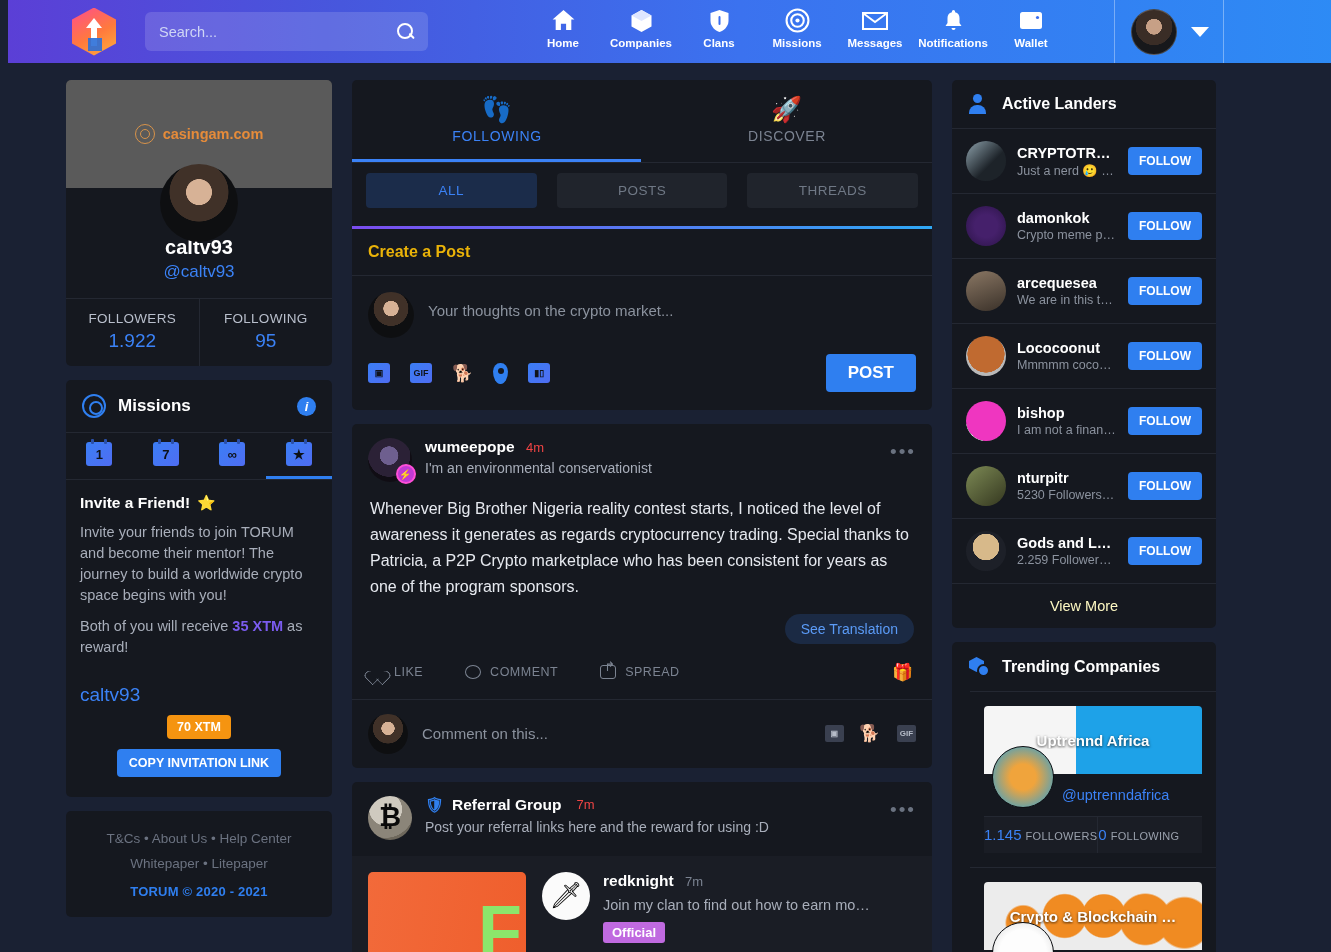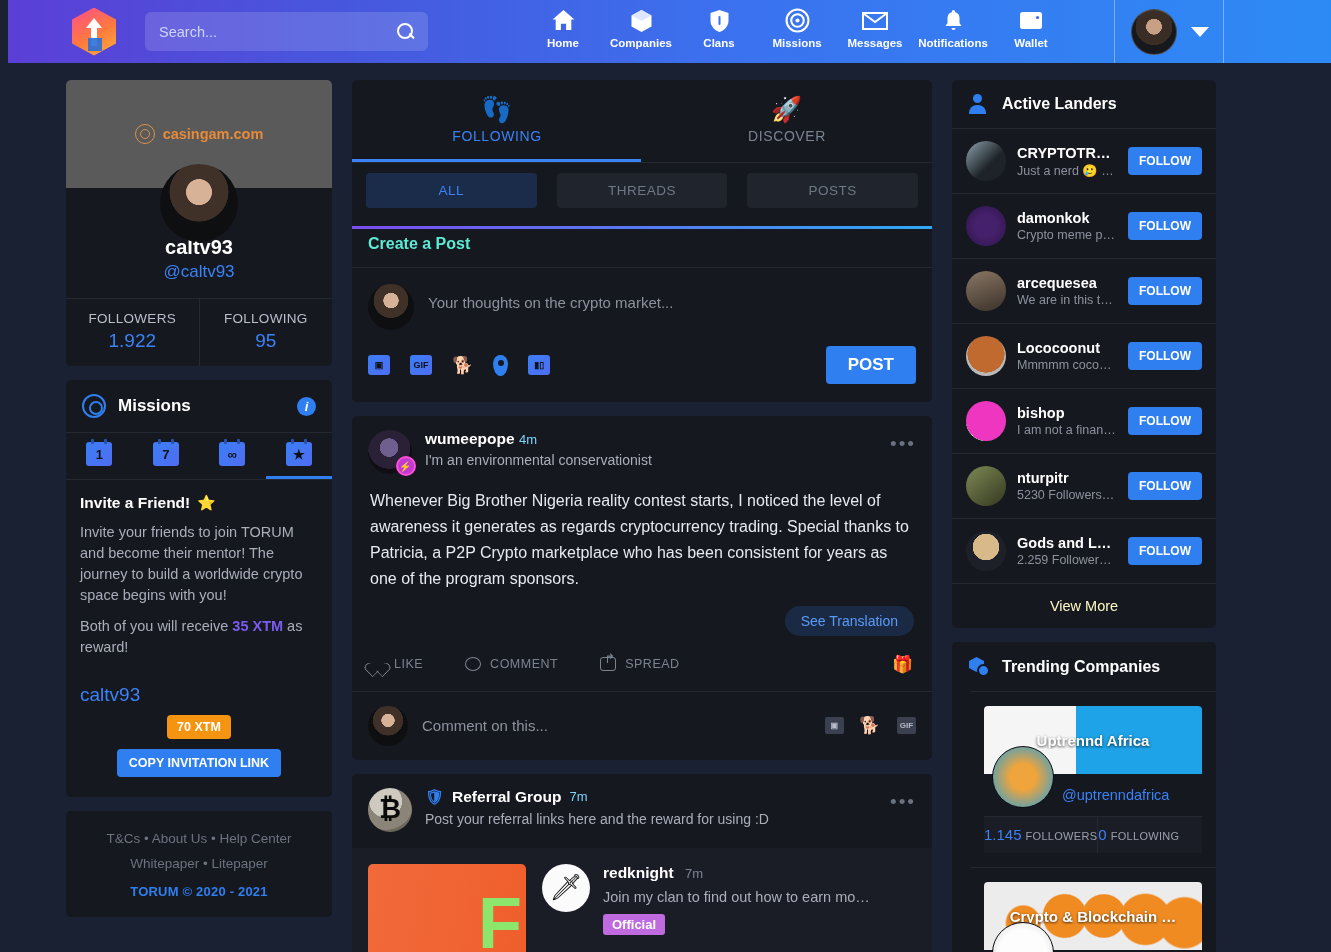--- a/index.html
+++ b/index.html
@@ -158,21 +158,21 @@
   .ftab-underline { position: absolute; left: 0; bottom: 0; width: 289px; height: 3px; background: #3b82f6; }
   .ftabs-border { height: 1px; background: #242832; }
   .subtabs { background: #15181f; display: flex; gap: 20px; padding: 10px 14px 18px; }
   .subtab { flex: 1; text-align: center; padding: 10px 0; border-radius: 4px; font-size: 13.5px; letter-spacing: .5px; cursor: pointer; }
   .subtab.active { background: #1b2c4a; color: #3b82f6; }
   .subtab.idle { background: #20242c; color: #6f7885; }
   .gradbar { height: 3px; background: linear-gradient(90deg,#7b4df0,#2fa8f5); }
 
   .post { background: #15181f; border-radius: 0 0 5px 5px; margin-bottom: 14px; }
   .post.sep { border-radius: 5px; }
-  .post-head { padding: 6px 16px 0; color: #5eead4; font-size: 16px; font-weight: 700; }
+  .post-head { padding: 14px 16px 0; color: #eab308; font-size: 16px; font-weight: 700; }
   .post-divider { height: 1px; background: #242832; margin-top: 14px; }
   .composer { display: flex; padding: 16px; gap: 14px; }
   .cmp-av { width: 46px; height: 46px; border-radius: 50%; flex: none;
     background: radial-gradient(circle at 50% 36%, #d7b296 0 20%, #403128 21% 46%, #0e0f11 47%); }
   .cmp-ph { color: #8b929e; font-size: 15px; padding-top: 10px; }
   .cmp-actions { display: flex; align-items: center; padding: 0 16px 18px; gap: 20px; }
   .ic-sq { width: 22px; height: 20px; border-radius: 3px; background: linear-gradient(135deg,#3b7ef5,#4f6df2);
     display: flex; align-items: center; justify-content: center; font-size: 9px; font-weight: 700; color: #10131a; cursor: pointer; }
   .ic-pin { width: 15px; height: 21px; background: #2f7ff0; border-radius: 50% 50% 50% 50% / 42% 42% 62% 62%;
     position: relative; cursor: pointer; }
@@ -181,21 +181,21 @@
   .btn-post { margin-left: auto; background: #2f7ff0; color: #fff; font-size: 17px; font-weight: 700;
     padding: 9px 22px; border-radius: 4px; border: none; cursor: pointer; font-family: inherit; }
 
   .pu { display: flex; padding: 14px 16px 0; gap: 13px; }
   .pu-av { width: 44px; height: 44px; border-radius: 50%; flex: none; position: relative;
     background: radial-gradient(circle at 48% 40%, #6e5f8f 0 26%, #2b2136 27% 60%, #100d14 61%); }
   .pu-badge { position: absolute; right: -4px; bottom: -2px; width: 20px; height: 20px; border-radius: 50%;
     background: #c13ad4; border: 2px solid #ff4fd8; display:flex; align-items:center; justify-content:center;
     color:#fff; font-size: 10px; }
   .pu-name { color: #fff; font-size: 15.5px; font-weight: 700; }
-  .pu-time { color: #7dd3fc; font-size: 13px; font-weight: 400; }
+  .pu-time { color: #ef4444; font-size: 13px; font-weight: 400; margin-left: 7px; }
   .pu-bio { color: #a8aeba; font-size: 14px; margin-top: 4px; }
   .dots { margin-left: auto; color: #6a7280; font-size: 19px; letter-spacing: 2px; cursor: pointer; line-height: 1; padding-top: 4px; }
   .pbody { color: #e6e9ef; font-size: 16px; line-height: 1.62; padding: 14px 18px 0; }
   .trans-wrap { display: flex; justify-content: flex-end; padding: 14px 18px 0; }
   .btn-trans { background: #1b2a44; color: #5b9bf7; font-size: 14px; border-radius: 16px; padding: 7px 16px; border: none; cursor: pointer; font-family: inherit; }
   .pactions { display: flex; align-items: center; padding: 18px 18px 16px; gap: 42px; }
   .pact { display: flex; align-items: center; gap: 9px; color: #7b8391; font-size: 12.5px; letter-spacing: .5px; cursor: pointer; }
   .heart { width: 15px; height: 14px; position: relative; }
   .heart:before, .heart:after { content:""; position:absolute; top:0; width:8px; height:12px;
     border: 1.5px solid #7b8391; border-radius: 8px 8px 0 0; }
@@ -445,22 +445,22 @@
     <div class="ftab idle">
       <span class="ic">🚀</span>
       <div class="lb">DISCOVER</div>
     </div>
     <div class="ftab-underline"></div>
   </div>
   <div class="ftabs-border"></div>
 
   <div class="subtabs">
     <div class="subtab active">ALL</div>
+    <div class="subtab idle">POSTS</div>
     <div class="subtab idle">THREADS</div>
-    <div class="subtab idle">POSTS</div>
   </div>
 
   <div class="gradbar"></div>
 
   <div class="post">
     <div class="post-head">Create a Post</div>
     <div class="post-divider"></div>
     <div class="composer">
       <div class="cmp-av"></div>
       <div class="cmp-ph">Your thoughts on the crypto market...</div>

